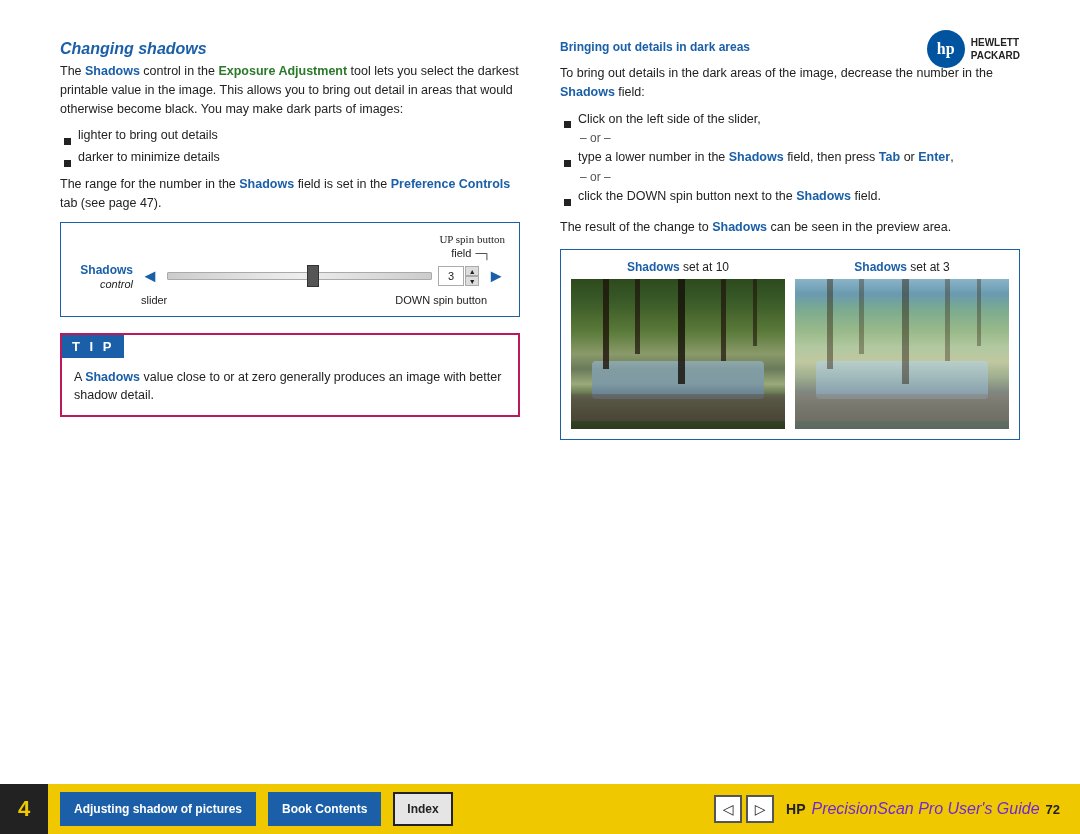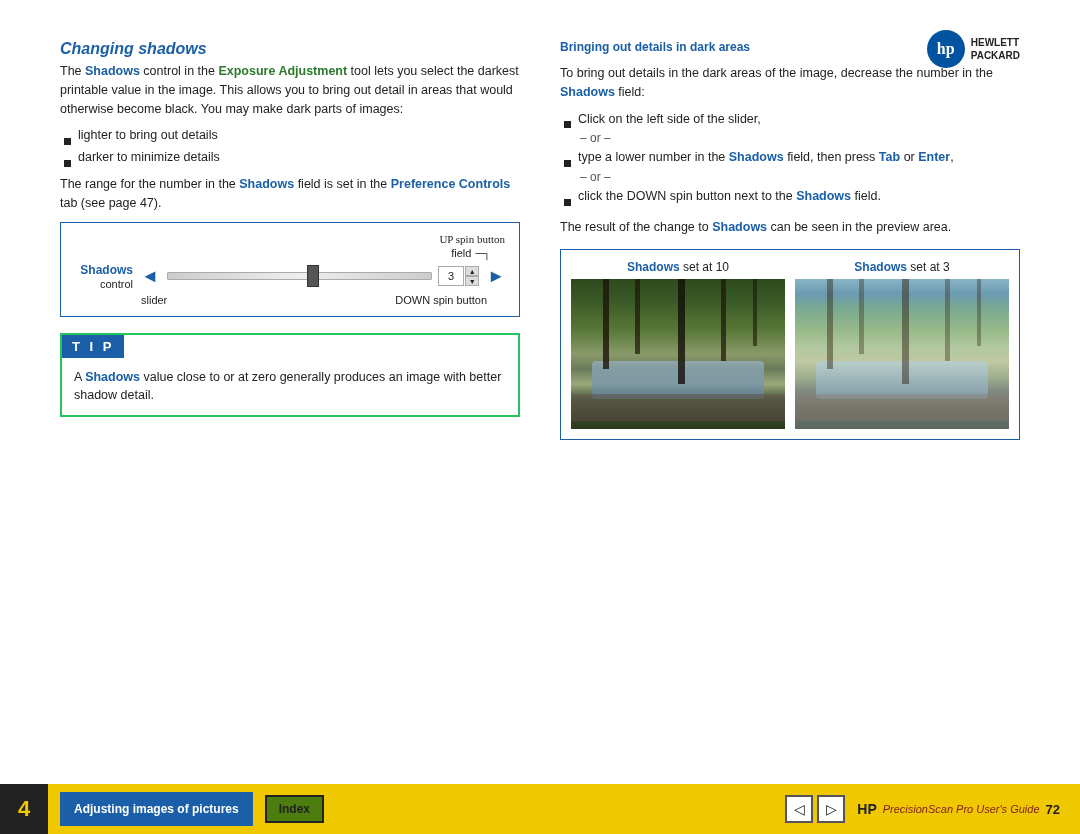--- a/index.html
+++ b/index.html
@@ -73,21 +73,21 @@
       width: 7px;
       height: 7px;
       background: #222;
       margin-right: 7px;
       margin-top: 4px;
       flex-shrink: 0;
     }
 
     
     .tip-box {
-      border: 2px solid #22c55e;
+      border: 2px solid #be185d;
       margin-top: 16px;
     }
 
     .tip-header {
       background: #1a5fa8;
       color: #fff;
       font-weight: bold;
       font-size: 13px;
       padding: 4px 10px;
       letter-spacing: 3px;
@@ -253,29 +253,29 @@
       font-size: 12px;
       font-weight: bold;
       cursor: pointer;
       margin-left: 12px;
       height: 34px;
       display: flex;
       align-items: center;
     }
 
     .nav-btn-yellow {
-      background: #4d7c0f;
+      background: #e5e5e5;
       color: #222;
       border: 2px solid #222;
       padding: 4px 12px;
       font-size: 12px;
       font-weight: bold;
       cursor: pointer;
       margin-left: 12px;
-      height: 28px;
+      height: 34px;
       display: flex;
       align-items: center;
     }
 
     .bottom-right {
       margin-left: auto;
       display: flex;
       align-items: center;
       padding-right: 20px;
       gap: 6px;
@@ -294,22 +294,22 @@
     }
 
     .hp-brand {
       font-weight: bold;
       font-size: 14px;
       color: #222;
     }
 
     .product-name {
       font-style: italic;
-      font-size: 11px;
-      color: #7f1d1d;
+      font-size: 16px;
+      color: #6d28d9;
     }
 
     .page-num-right {
       font-size: 13px;
       font-weight: bold;
       color: #222;
     }
 
     
     .slider-full-diagram {
@@ -333,20 +333,21 @@
       line-height: 1.2;
       text-align: right;
       min-width: 50px;
     }
 
     .control-label {
       font-size: 11px;
       color: #222;
       text-align: right;
       min-width: 30px;
+      font-style: italic;
     }
 
     .track-container {
       flex: 1;
       position: relative;
       height: 26px;
       display: flex;
       align-items: center;
     }
 
@@ -559,22 +560,23 @@
           </div>
         </div>
       </div>
     </div>
   </div>
 </div>
 
 <div class="bottom-bar">
   <div class="page-number-box">4</div>
   <button class="nav-btn">
-    <span>Adjusting images of pictures</span>
+    <span>Adjusting shadow of pictures</span>
   </button>
+  <button class="nav-btn">Book Contents</button>
   <button class="nav-btn-yellow">Index</button>
   <div class="bottom-right">
     <div class="nav-arrows">
       <div class="arrow-btn">◁</div>
       <div class="arrow-btn">▷</div>
     </div>
     <span class="hp-brand">HP</span>
     <span class="product-name"><em>PrecisionScan Pro</em> <span>User's Guide</span></span>
     <span class="page-num-right">72</span>
   </div>

